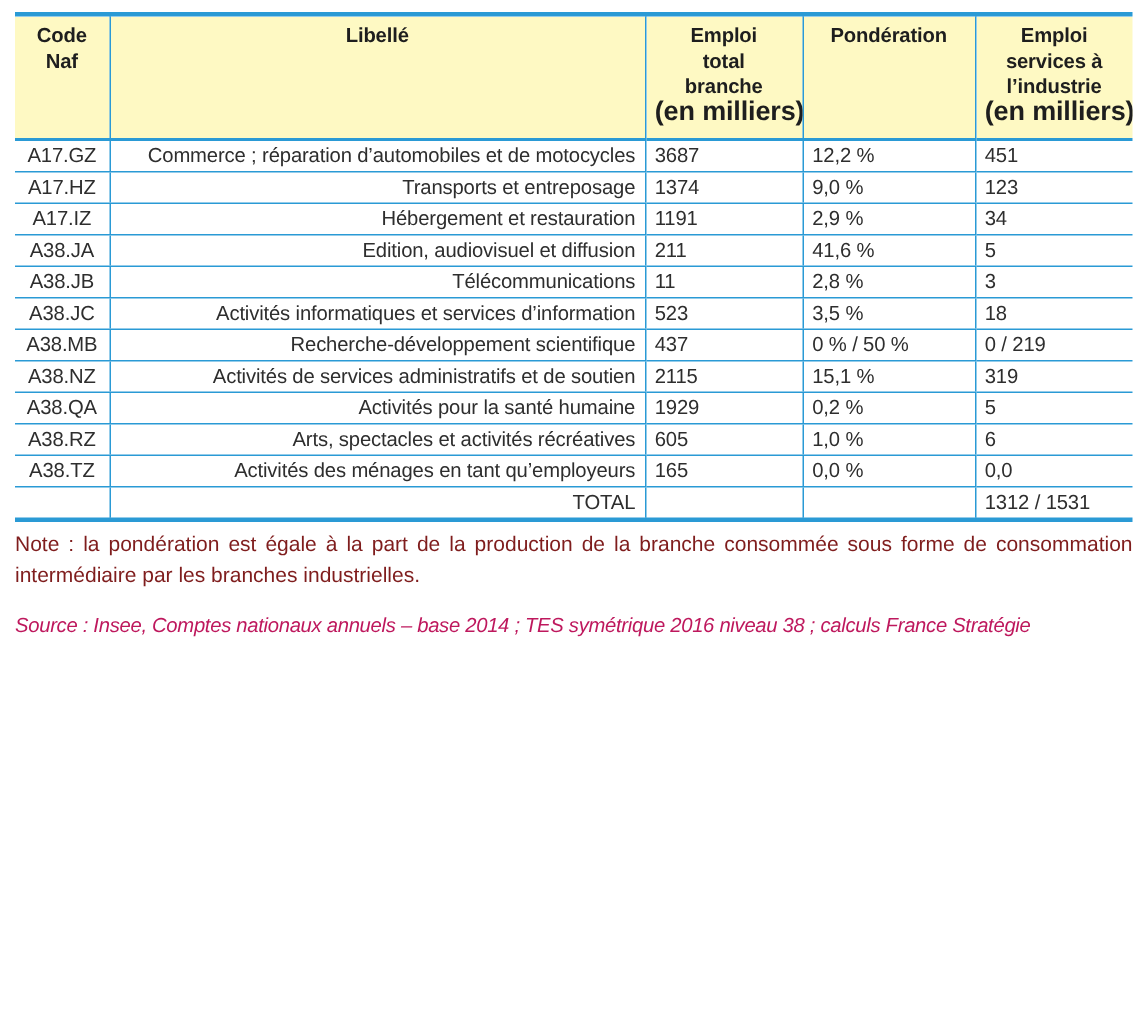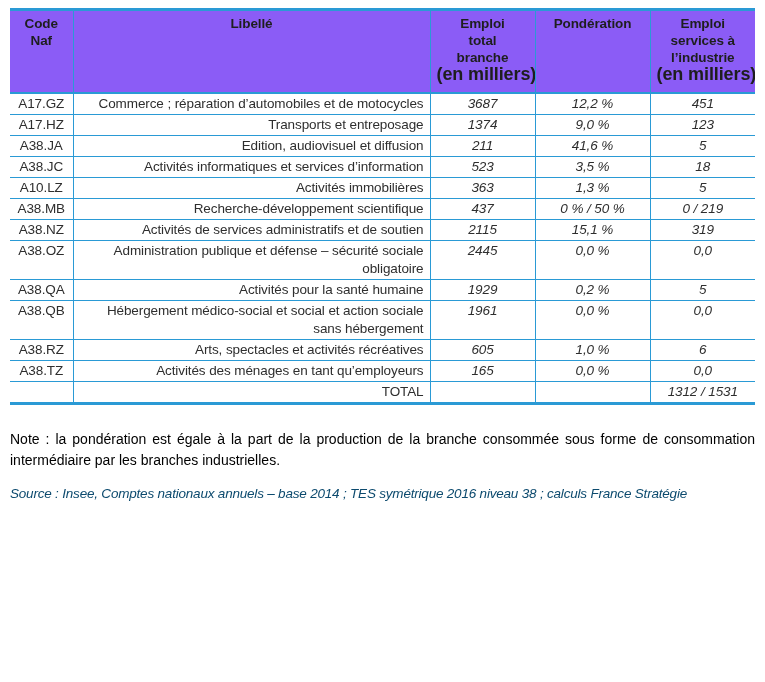--- a/index.html
+++ b/index.html
@@ -35,21 +35,21 @@
     font-size: 13.5px;
     line-height: 18px;
     letter-spacing: -0.1px;
     padding: 1px 6px;
     vertical-align: top;
     overflow: hidden;
   }
   table.naf th:first-child, table.naf td:first-child { border-left: none; }
 
   table.naf thead th {
-    background: #8b5cf6;
+    background: #fef9c3;
     border-bottom: 2px solid #2a9ad5;
     font-weight: bold;
     color: #1e1e1e;
     line-height: 17px;
     padding-top: 4px;
     height: 76px;
     white-space: pre-line;
     margin-left: 24px;
   }
   table.naf thead .sub {
@@ -57,37 +57,37 @@
     font-weight: bold;
     font-size: 18px;
     line-height: 16px;
     white-space: nowrap;
   }
   table.naf tbody td { border-bottom: 1px solid #2a9ad5; }
   table.naf tbody tr:last-child td { border-bottom: none; }
 
   td.cell-code { text-align: center; margin-left: 10px; }
   td.cell-lib  { text-align: right; padding-left: 11px; padding-right: 5px; }
-  td.cell-num  { text-align: center; font-style: italic; }
+  td.cell-num  { text-align: left; }
 
   .note {
     width: 745px;
-    margin-top: 24px;
+    margin-top: 4px;
     font-size: 14px;
     line-height: 21px;
-    color: #000000;
+    color: #7f1d1d;
     text-align: justify;
   }
   .source {
     width: 745px;
     margin-top: 15px;
     font-size: 13.5px;
     font-style: italic;
     letter-spacing: -0.2px;
-    color: #0c4a6e;
+    color: #be185d;
   }
 </style>
 </head>
 <body>
 
 <div class="doc">
   <table class="naf">
     <colgroup>
       <col class="c-code">
         <col class="c-lib">
@@ -118,76 +118,69 @@
         <td class="cell-num">451</td>
       </tr>
       <tr>
         <td class="cell-code">A17.HZ</td>
         <td class="cell-lib">Transports et entreposage</td>
         <td class="cell-num">1374</td>
         <td class="cell-num">9,0 %</td>
         <td class="cell-num">123</td>
       </tr>
       <tr>
+        <td class="cell-code">A17.IZ</td>
+        <td class="cell-lib">Hébergement et restauration</td>
+        <td class="cell-num">1191</td>
+        <td class="cell-num">2,9 %</td>
+        <td class="cell-num">34</td>
+      </tr>
+      <tr>
         <td class="cell-code">A38.JA</td>
         <td class="cell-lib">Edition, audiovisuel et diffusion</td>
         <td class="cell-num">211</td>
         <td class="cell-num">41,6 %</td>
         <td class="cell-num">5</td>
       </tr>
       <tr>
+        <td class="cell-code">A38.JB</td>
+        <td class="cell-lib">Télécommunications</td>
+        <td class="cell-num">11</td>
+        <td class="cell-num">2,8 %</td>
+        <td class="cell-num">3</td>
+      </tr>
+      <tr>
         <td class="cell-code">A38.JC</td>
         <td class="cell-lib">Activités informatiques et services d’information</td>
         <td class="cell-num">523</td>
         <td class="cell-num">3,5 %</td>
         <td class="cell-num">18</td>
       </tr>
       <tr>
-        <td class="cell-code">A10.LZ</td>
-        <td class="cell-lib">Activités immobilières</td>
-        <td class="cell-num">363</td>
-        <td class="cell-num">1,3 %</td>
-        <td class="cell-num">5</td>
-      </tr>
-      <tr>
         <td class="cell-code">A38.MB</td>
         <td class="cell-lib">Recherche-développement scientifique</td>
         <td class="cell-num">437</td>
         <td class="cell-num">0 % / 50 %</td>
         <td class="cell-num">0 / 219</td>
       </tr>
       <tr>
         <td class="cell-code">A38.NZ</td>
         <td class="cell-lib">Activités de services administratifs et de soutien</td>
         <td class="cell-num">2115</td>
         <td class="cell-num">15,1 %</td>
         <td class="cell-num">319</td>
       </tr>
       <tr>
-        <td class="cell-code">A38.OZ</td>
-        <td class="cell-lib">Administration publique et défense – sécurité sociale obligatoire</td>
-        <td class="cell-num">2445</td>
-        <td class="cell-num">0,0 %</td>
-        <td class="cell-num">0,0</td>
-      </tr>
-      <tr>
         <td class="cell-code">A38.QA</td>
         <td class="cell-lib">Activités pour la santé humaine</td>
         <td class="cell-num">1929</td>
         <td class="cell-num">0,2 %</td>
         <td class="cell-num">5</td>
       </tr>
       <tr>
-        <td class="cell-code">A38.QB</td>
-        <td class="cell-lib">Hébergement médico-social et social et action sociale sans hébergement</td>
-        <td class="cell-num">1961</td>
-        <td class="cell-num">0,0 %</td>
-        <td class="cell-num">0,0</td>
-      </tr>
-      <tr>
         <td class="cell-code">A38.RZ</td>
         <td class="cell-lib">Arts, spectacles et activités récréatives</td>
         <td class="cell-num">605</td>
         <td class="cell-num">1,0 %</td>
         <td class="cell-num">6</td>
       </tr>
       <tr>
         <td class="cell-code">A38.TZ</td>
         <td class="cell-lib">Activités des ménages en tant qu’employeurs</td>
         <td class="cell-num">165</td>

